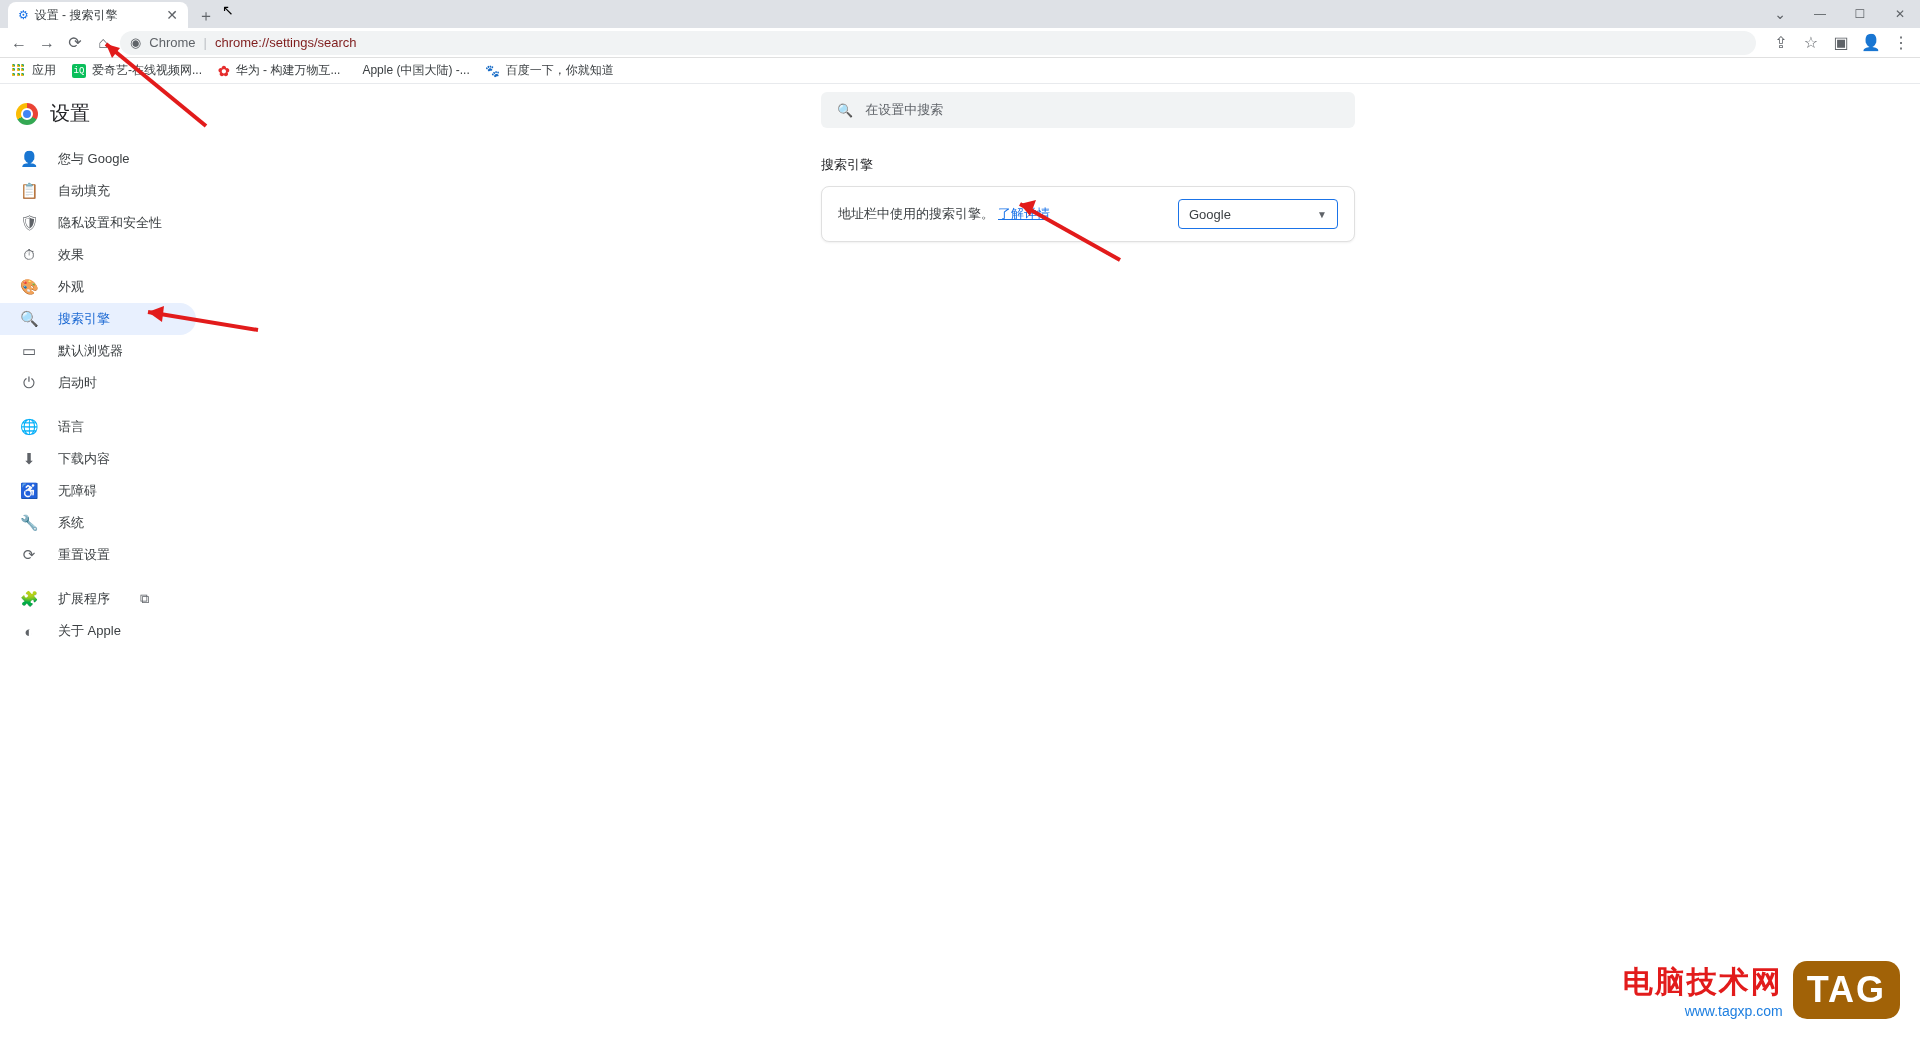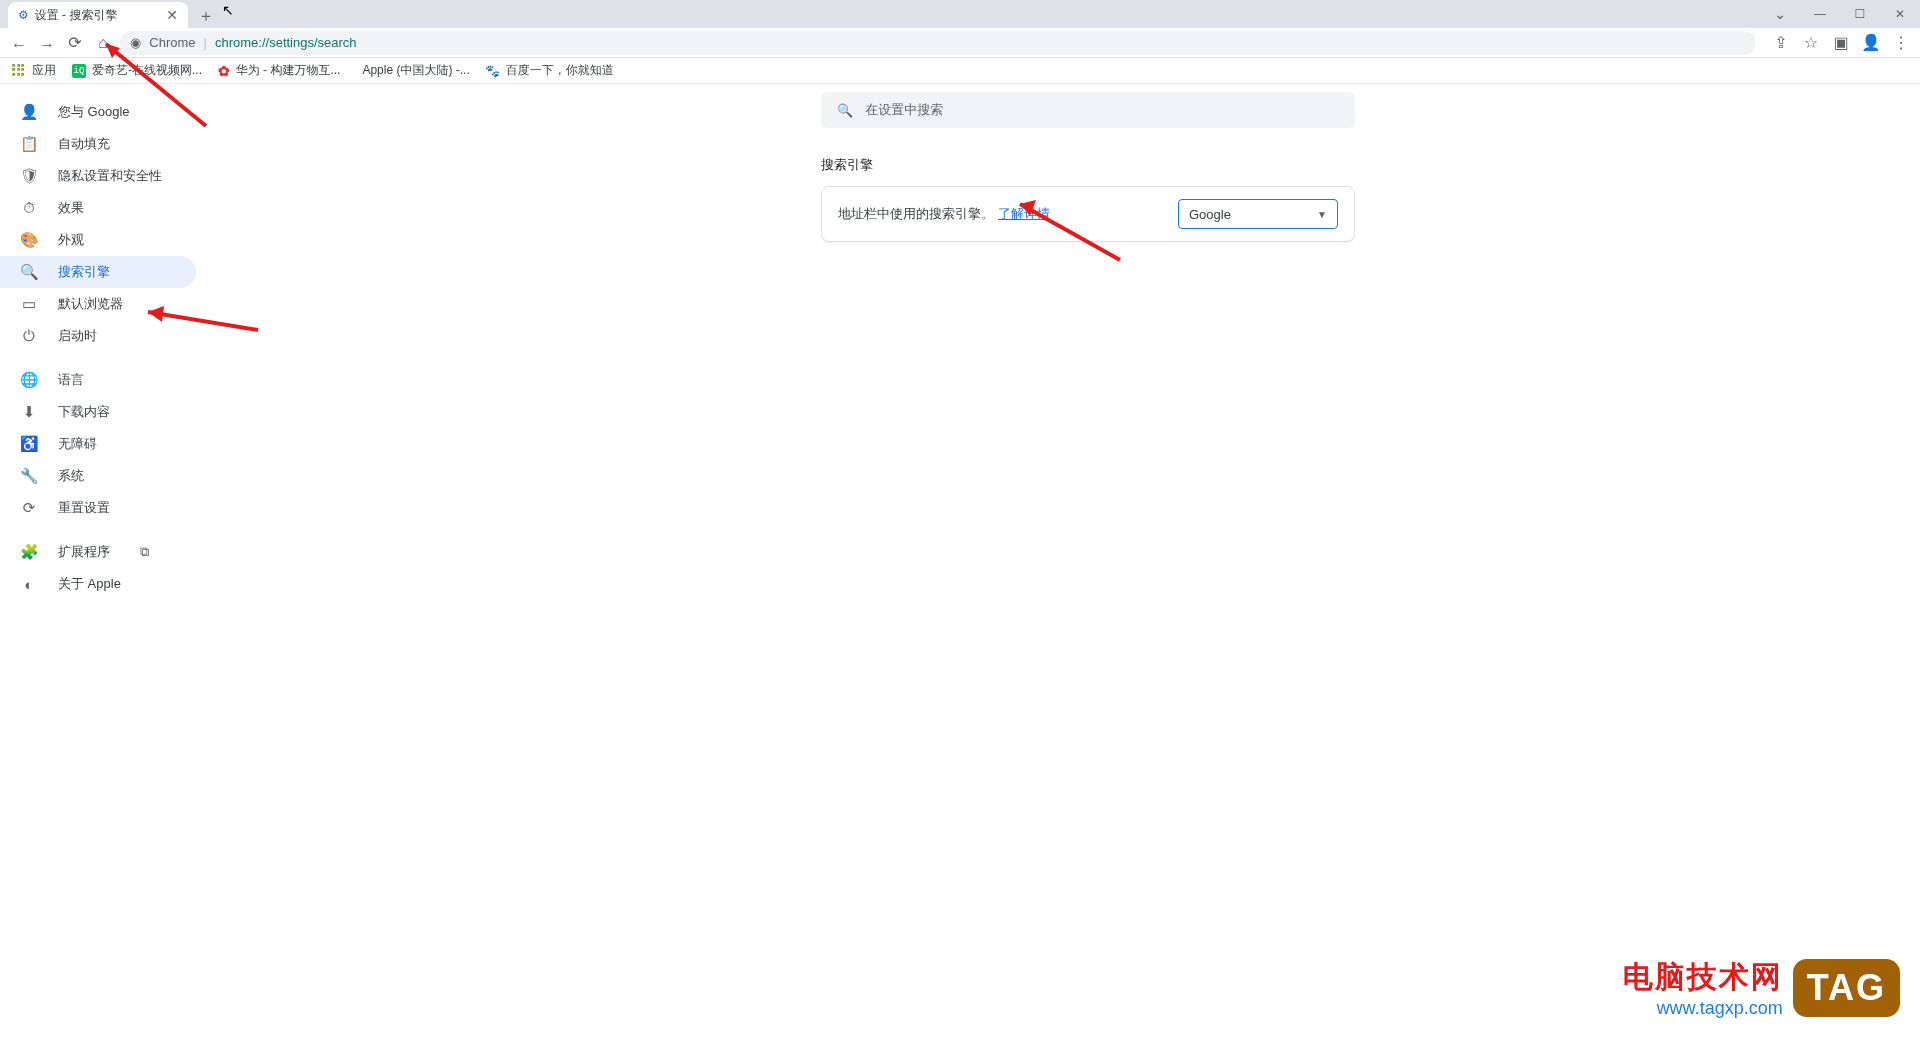--- a/index.html
+++ b/index.html
@@ -15,21 +15,21 @@
   .window-controls { position: absolute; right: 0; top: 0; display: flex; height: 28px; }
   .win-ctrl { width: 40px; display: flex; align-items: center; justify-content: center; color: #5f6368; font-size: 12px; }
   .win-caret { width: 40px; display: flex; align-items: center; justify-content: center; color: #5f6368; font-size: 14px; }
 
   
   .toolbar { height: 30px; background: #fff; display: flex; align-items: center; padding: 0 8px; gap: 6px; border-bottom: 1px solid #e0e0e0; }
   .toolbar .nav-btn { width: 22px; height: 22px; display: flex; align-items: center; justify-content: center; color: #5f6368; font-size: 16px; }
   .omnibox { flex: 1; height: 24px; background: #f1f3f4; border-radius: 12px; display: flex; align-items: center; padding: 0 10px; font-size: 13px; color: #5f6368; gap: 8px; }
   .omnibox .chrome-label { color: #5f6368; }
   .omnibox .divider { color: #bdc1c6; }
-  .omnibox .url { color: #0f766e; }
+  .omnibox .url { color: #7f1d1d; }
   .toolbar-right { display: flex; align-items: center; gap: 8px; padding-left: 8px; }
   .toolbar-right .ico { width: 22px; height: 22px; display: flex; align-items: center; justify-content: center; color: #5f6368; font-size: 16px; }
 
   
   .bookmarks { height: 26px; background: #fff; display: flex; align-items: center; padding: 0 12px; gap: 16px; font-size: 12px; color: #3c4043; border-bottom: 1px solid #e8eaed; }
   .bk-item { display: flex; align-items: center; gap: 6px; }
   .bk-apps-icon { width: 14px; height: 14px; display: grid; grid-template-columns: repeat(3, 3px); grid-template-rows: repeat(3, 3px); gap: 1.5px; }
   .bk-apps-icon span { background: linear-gradient(45deg,#ea4335,#fbbc04,#34a853,#4285f4); border-radius: 1px; }
   .bk-square { width: 14px; height: 14px; border-radius: 2px; display: flex; align-items: center; justify-content: center; font-size: 9px; color: #fff; font-family: Liberation Mono, monospace; }
   .bk-green { background: #0abf5b; }
@@ -67,21 +67,21 @@
 
   
   .arrow { position: absolute; pointer-events: none; }
   .arrow svg line, .arrow svg polyline { stroke: #e21b1b; stroke-width: 4; fill: none; }
   .arrow svg polygon { fill: #e21b1b; }
 
   
   .watermark { position: absolute; right: 20px; bottom: 18px; display: flex; align-items: center; gap: 10px; }
   .wm-text { text-align: right; }
   .wm-text .t1 { font-size: 30px; font-weight: bold; color: #e21b1b; letter-spacing: 2px; }
-  .wm-text .t2 { font-size: 18px; color: #1e7fe0; }
+  .wm-text .t2 { font-size: 14px; color: #1e7fe0; }
   .wm-tag { background: #a16207; color: #fff; font-size: 36px; font-weight: 800; padding: 8px 14px; border-radius: 14px; letter-spacing: 2px; }
 </style>
 </head>
 <body>
 
 <div class="tab-strip">
   <div class="tab">
     <span class="gear">⚙</span>
     <span>设置 - 搜索引擎</span>
     <span class="close">✕</span>
@@ -144,20 +144,24 @@
     <span>Apple (中国大陆) -...</span>
   </div>
   <div class="bk-item">
     <span class="bk-baidu">🐾</span>
     <span>百度一下，你就知道</span>
   </div>
 </div>
 
 <div class="settings-wrap">
   <div class="sidebar">
+    <div class="page-title">
+      <div class="chrome-logo"></div>
+      <span>设置</span>
+    </div>
     <ul class="nav-list" id="nav-g1">
         <li class="nav-item">
           <span class="mi">👤</span>
           <span>您与 Google</span>
         </li>
         <li class="nav-item">
           <span class="mi">📋</span>
           <span>自动填充</span>
         </li>
         <li class="nav-item">

